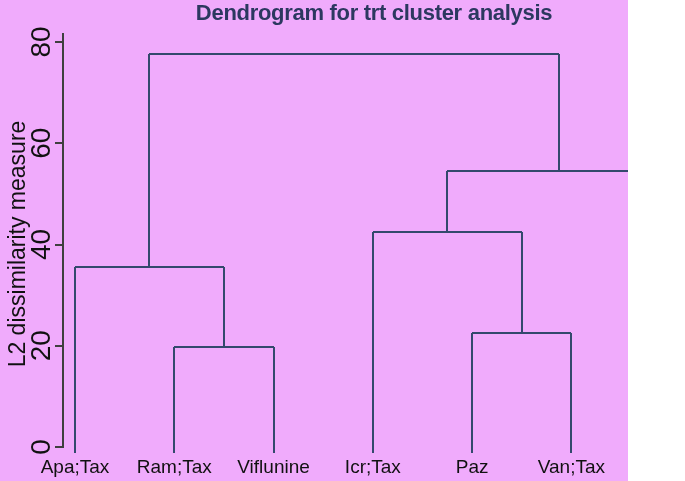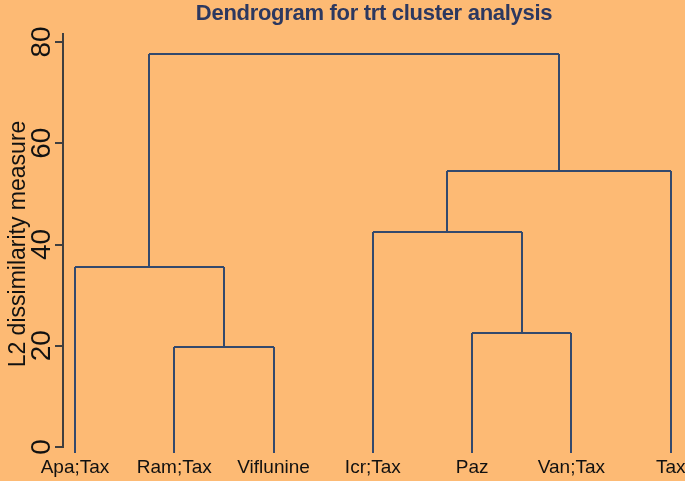--- a/index.html
+++ b/index.html
@@ -3,23 +3,23 @@
 <meta charset="utf-8">
 <style>
   html, body {
     margin: 0;
     padding: 0;
     background: #ffffff;
     font-family: "Liberation Sans", sans-serif;
   }
   .fig {
     position: relative;
-    width: 685px;
+    width: 628px;
     height: 481px;
-    background: #fdba74;
+    background: #f0abfc;
     overflow: hidden;
   }
   .chart-title {
     position: absolute;
     top: 0px;
     left: 374px;
     transform: translateX(-50%);
     font-size: 22px;
     font-weight: 600;
     letter-spacing: -0.3px;

